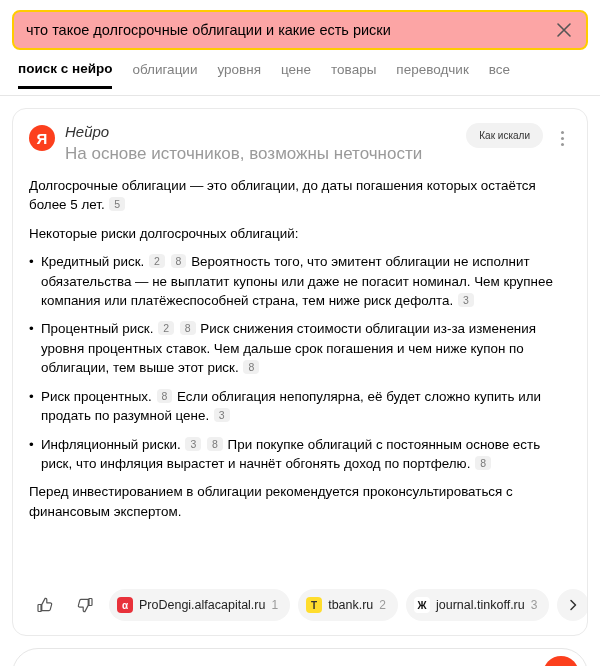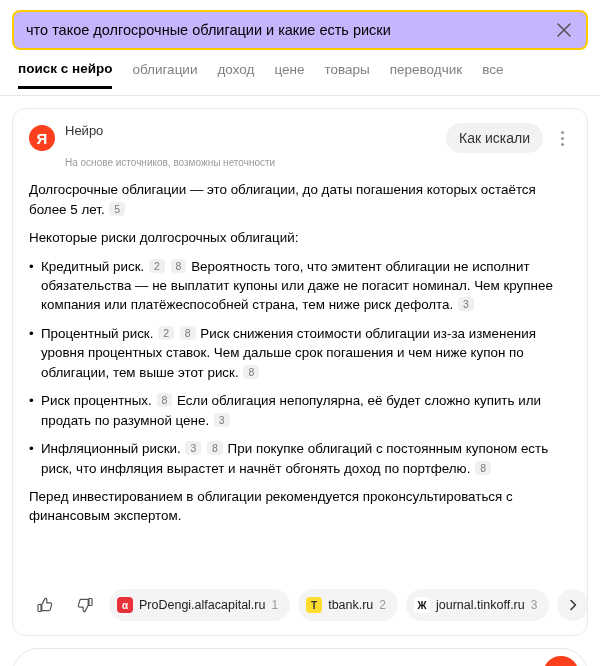--- a/index.html
+++ b/index.html
@@ -12,21 +12,21 @@
   }
   body { overflow: hidden; }
 
   
   .search-bar {
     position: relative;
     margin: 10px 12px 0 12px;
     height: 40px;
     border: 2px solid #ffcc00;
     border-radius: 8px;
-    background: #c4b5fd;
+    background: #fca5a5;
     display: flex;
     align-items: center;
   }
   .search-input {
     flex: 1;
     border: none;
     outline: none;
     background: transparent;
     font-family: "Liberation Sans", sans-serif;
     font-size: 14.5px;
@@ -84,27 +84,27 @@
     width: 26px; height: 26px;
     border-radius: 50%;
     background: #fc3f1d;
     color: #fff;
     display: flex; align-items: center; justify-content: center;
     font-size: 15px; font-weight: bold;
     flex: 0 0 auto;
     margin-top: 2px;
   }
   .head-text { flex: 1; }
-  .head-title { font-size: 13px; color: #333; line-height: 1.25; }
-  .head-sub { font-size: 10px; color: #9a9a9a; margin-top: 18px; }
+  .head-title { font-size: 15px; color: #333; line-height: 1.25; font-style: italic; }
+  .head-sub { font-size: 17px; color: #9a9a9a; margin-top: 2px; }
   .how-btn {
     border: none;
     background: #f2f2f2;
     border-radius: 16px;
-    font-size: 14px;
+    font-size: 10px;
     color: #333;
     padding: 7px 13px;
     cursor: pointer;
     white-space: nowrap;
     font-family: "Liberation Sans", sans-serif;
   }
   .kebab {
     width: 18px;
     display: flex; flex-direction: column; align-items: center;
     gap: 3px; padding-top: 8px; cursor: pointer;
@@ -221,21 +221,21 @@
   <div class="clear-btn">
     <svg width="18" height="18" viewBox="0 0 18 18" aria-hidden="true">
       <path d="M3 3 L15 15 M15 3 L3 15" stroke="#555" stroke-width="1.6" stroke-linecap="round" fill="none"></path>
     </svg>
   </div>
 </div>
 
 <div class="tabs">
   <div class="tab active">поиск с нейро</div>
   <div class="tab">облигации</div>
-  <div class="tab">доход</div>
+  <div class="tab">уровня</div>
   <div class="tab">цене</div>
   <div class="tab">товары</div>
   <div class="tab">переводчик</div>
   <div class="tab">все</div>
 </div>
 
 <div class="card">
 
   <div class="card-head">
     <div class="avatar">Я</div>
@@ -280,21 +280,21 @@
       <li>
         <b>Риск процентных</b><span>.</span>
         <span class="ref">8</span>
         <span>Если облигация непопулярна, её будет сложно купить или продать по разумной цене.</span>
         <span class="ref">3</span>
       </li>
       <li>
         <b>Инфляционный риски</b><span>.</span>
         <span class="ref">3</span>
         <span class="ref">8</span>
-        <span>При покупке облигаций с постоянным купоном есть риск, что инфляция вырастет и начнёт обгонять доход по портфелю.</span>
+        <span>При покупке облигаций с постоянным основе есть риск, что инфляция вырастет и начнёт обгонять доход по портфелю.</span>
         <span class="ref">8</span>
       </li>
     </ul>
 
     <p>Перед инвестированием в облигации рекомендуется проконсультироваться с финансовым экспертом.</p>
   </div>
 
   <div class="sources">
     <div class="icon-btn">
       <svg width="20" height="20" viewBox="0 0 20 20" aria-hidden="true">

